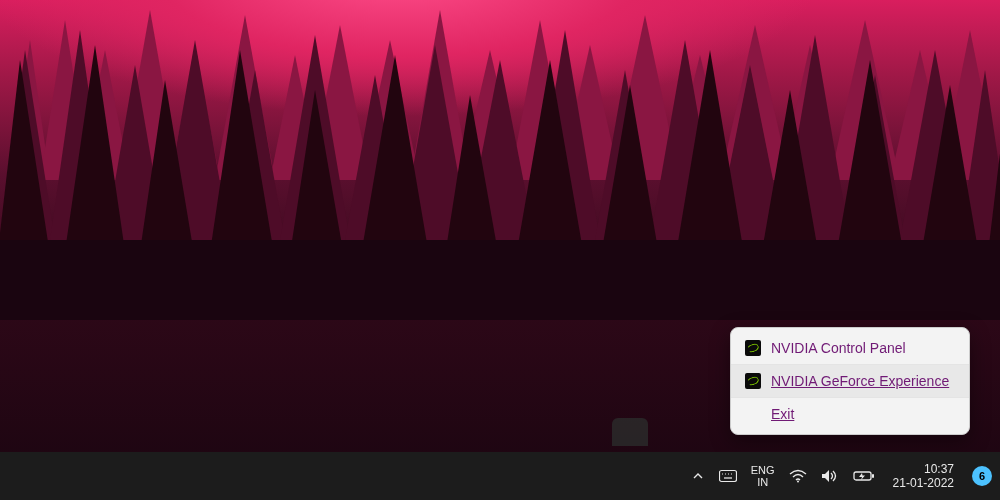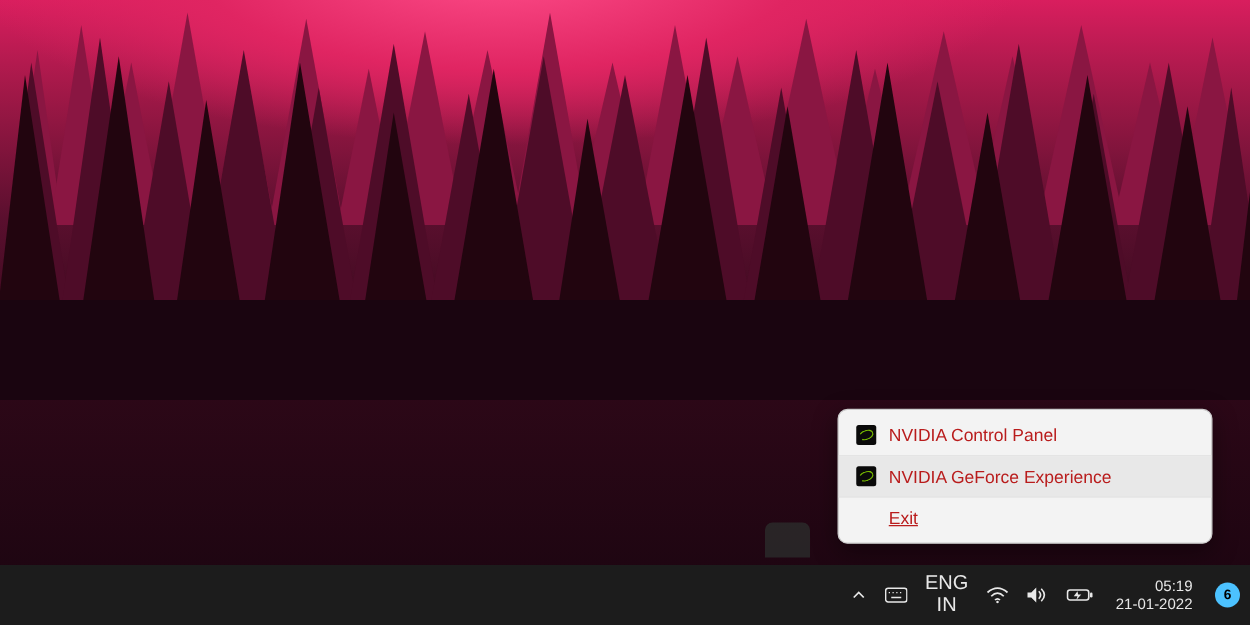--- a/index.html
+++ b/index.html
@@ -34,39 +34,39 @@
     .trees-front {
       position: absolute;
       top: 40px; left: 0; right: 0; height: 280px;
     }
     
     
     .context-menu {
       position: absolute;
       right: 30px;
       bottom: 65px;
-      width: 300px;
+      width: 240px;
       background: #f3f3f3;
       border: 1px solid #ccc;
       border-radius: 8px;
       box-shadow: 0 6px 20px rgba(0,0,0,0.4);
       padding: 4px 0;
       font-size: 14px;
-      color: #b91c1c;
+      color: #701a75;
     }
     .menu-item {
       display: flex;
       align-items: center;
       padding: 8px 14px;
       gap: 10px;
       cursor: default;
       border-bottom: 1px solid #e4e4e4;
     }
     .menu-item:last-child { border-bottom: none; text-decoration: underline; }
-    .menu-item.hovered { background: #e8e8e8; }
+    .menu-item.hovered { background: #e8e8e8; text-decoration: underline; }
     .menu-item .icon-slot {
       width: 16px; height: 16px;
       display: flex; align-items: center; justify-content: center;
       flex-shrink: 0;
     }
     .nvidia-eye {
       width: 16px; height: 16px;
       background: #0a0a0a;
       border-radius: 2px;
       display: flex; align-items: center; justify-content: center;
@@ -103,21 +103,21 @@
       align-items: center;
       justify-content: center;
       cursor: default;
     }
     .tray svg { display: block; }
     .lang {
       display: flex;
       flex-direction: column;
       align-items: center;
       line-height: 1.1;
-      font-size: 16px;
+      font-size: 11px;
     }
     .clock {
       display: flex;
       flex-direction: column;
       align-items: flex-end;
       line-height: 1.2;
       font-size: 12px;
       margin-left: 4px;
     }
     .notif-badge {
@@ -291,21 +291,21 @@
 
       <div class="tray-item">
         <svg width="22" height="14" viewBox="0 0 22 14">
           <rect x="1" y="3" width="17" height="8" rx="2" fill="none" stroke="#e8e8e8" stroke-width="1.3"></rect>
           <rect x="19" y="5" width="2" height="4" rx="1" fill="#e8e8e8"></rect>
           <polygon points="9,4 6,8 9,8 8,11 12,6.5 9.5,6.5" fill="#e8e8e8"></polygon>
         </svg>
       </div>
 
       <div class="tray-item clock">
-        <span>05:19</span>
+        <span>10:37</span>
         <span>21-01-2022</span>
       </div>
 
       <div class="tray-item notif-badge">
         <span>6</span>
       </div>
 
     </div>
   </div>
 

